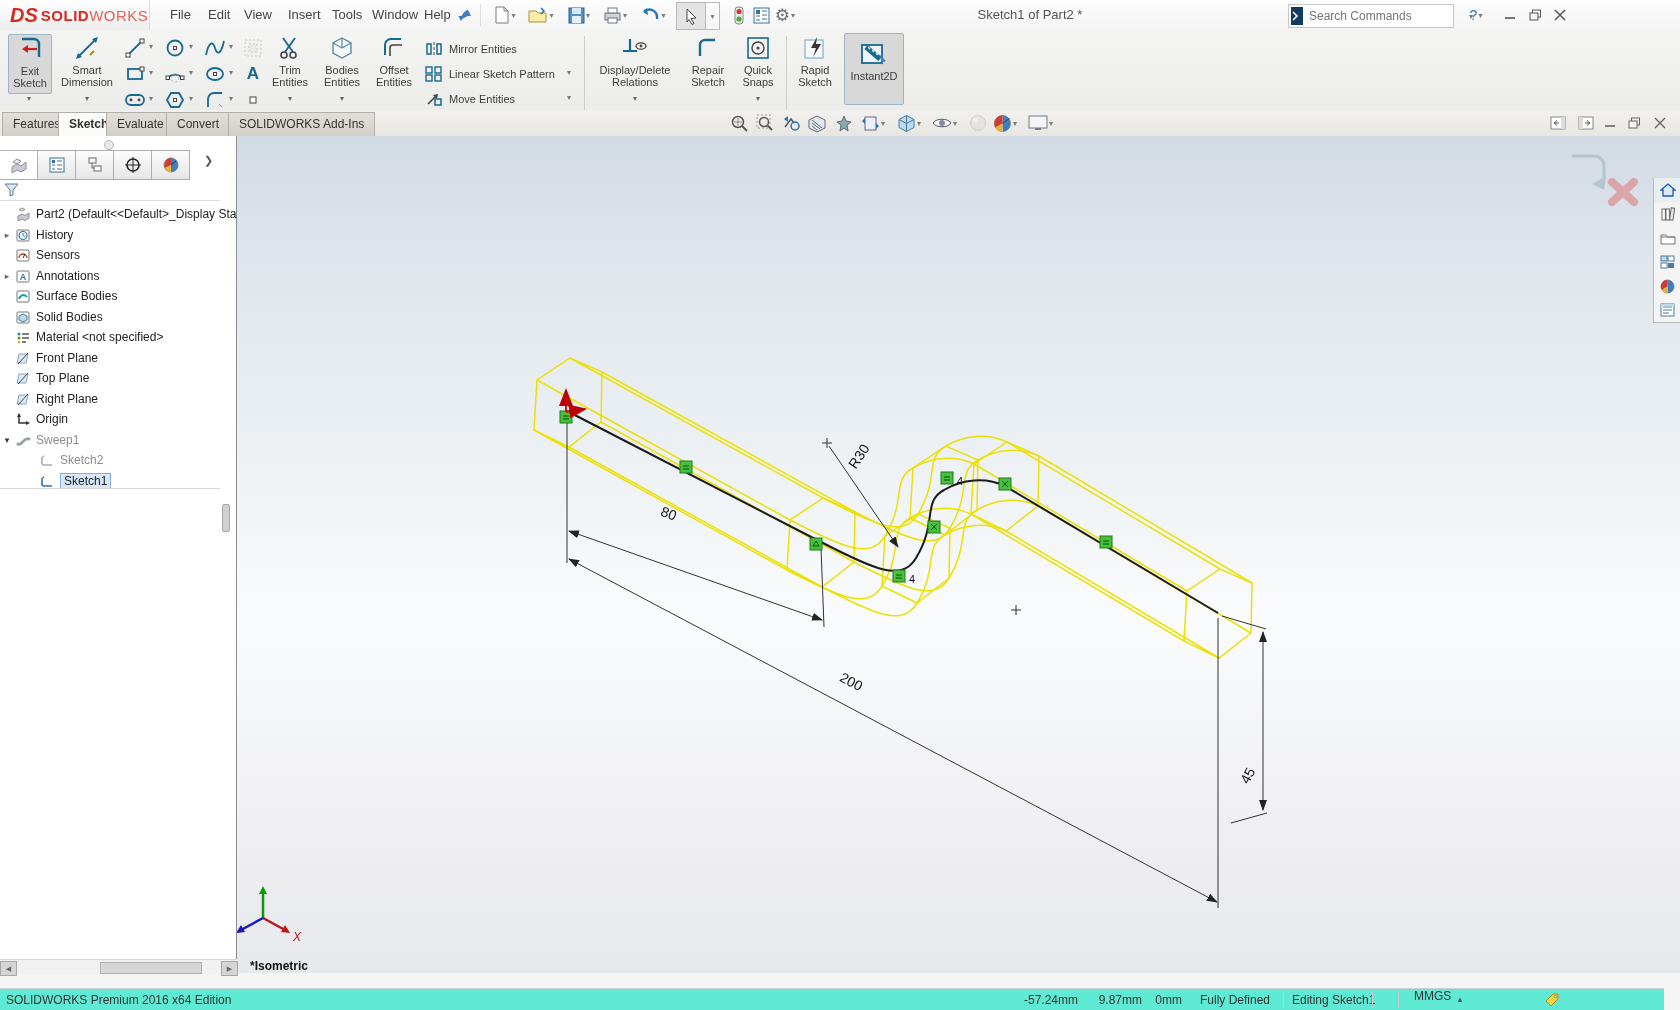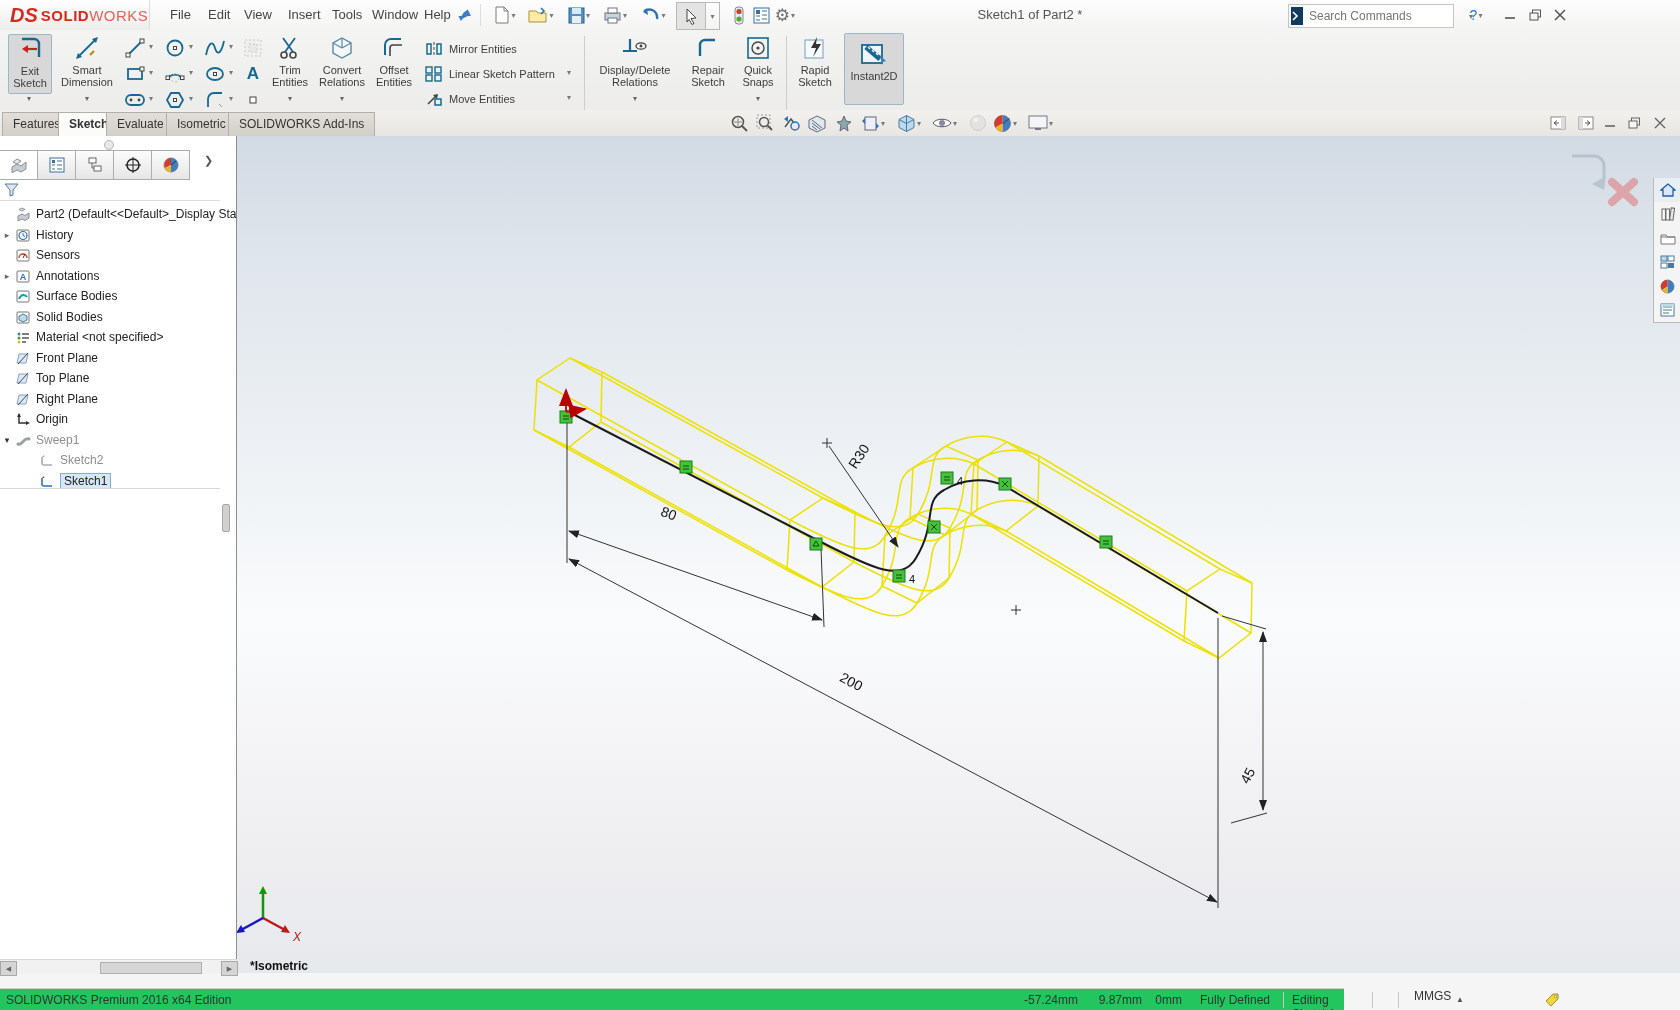--- a/index.html
+++ b/index.html
@@ -43,21 +43,21 @@
   .tree-row .tw{width:14px;text-align:center;color:#666;font-size:9px;flex:none;}
   .tree-row .ticon{width:18px;flex:none;display:flex;justify-content:center;margin-right:4px;}
   .gray{color:#8d8d8d;}
   .sel{background:#d6e7f8;border:1px solid #86aedd;}
   
   #hscroll{left:0;top:959px;width:237px;height:14px;background:#f1f1f1;border-top:1px solid #d7d7d7;}
   #bottom-tabs{left:0;top:973px;width:1680px;height:15px;background:#ececec;border-top:1px solid #c9c9c9;}
   .btab{top:0px;height:15px;line-height:15px;padding:0 12px;font-size:11px;color:#333;background:#dcdcda;border:1px solid #b5b5b5;border-top:none;}
   .btab.active{background:#fafafa;font-weight:bold;}
   .navbtn{top:1px;width:15px;height:13px;background:#d5d5d5;border:1px solid #a8a8a8;color:#666;font-size:7px;display:flex;align-items:center;justify-content:center;}
-  #statusbar{left:0;top:988px;width:1344px;height:22px;background:#22c55e;border-top:1px solid #cfcfcf;font-size:12px;color:#333;}
+  #statusbar{left:0;top:988px;width:1664px;height:22px;background:#5eead4;border-top:1px solid #cfcfcf;font-size:12px;color:#333;}
   .ssep{top:3px;width:1px;height:16px;background:#c8c8c8;}
   
   .tp-cell{left:1653px;width:27px;height:24px;background:#f4f4f4;border:1px solid #b9b9b9;border-top:none;display:flex;align-items:center;justify-content:center;}
   svg{display:block;}
   text{font-family:"Liberation Sans","DejaVu Sans",sans-serif;}
 </style>
 </head>
 <body>
 
 <div id="app">
@@ -304,21 +304,21 @@
       <div>Trim Entities</div>
     </div>
     <div class="abs flyout" style="left:266px;top:64px;width:48px">▾</div>
     <div class="abs big-btn" style="left:316px;width:52px">
       <div class="bicon">
         <svg width="26" height="26" viewBox="0 0 26 26">
             <path d="M13 3l9 5v10l-9 5-9-5V8z" fill="#f4f8fb" stroke="#5a8aa8" stroke-width="1.4"></path>
             <path d="M13 3v10m0 0l9-5m-9 5l-9-5" stroke="#5a8aa8" stroke-width="1.2" fill="none"></path>
           </svg>
       </div>
-      <div>Convert Relations</div>
+      <div>Bodies Entities</div>
     </div>
     <div class="abs flyout" style="left:316px;top:64px;width:52px">▾</div>
     <div class="abs big-btn" style="left:370px;width:48px">
       <div class="bicon">
         <svg width="26" height="26" viewBox="0 0 26 26">
             <path d="M20 4H10a6 6 0 0 0-6 6v10" fill="none" stroke="#17698f" stroke-width="2"></path>
             <path d="M21 10h-9a3 3 0 0 0-3 3v8" fill="none" stroke="#444" stroke-width="1.6"></path>
           </svg>
       </div>
       <div>Offset Entities</div>
@@ -415,21 +415,21 @@
           </svg>
       </div>
       <div>Instant2D</div>
     </div>
   </div>
 
   <div class="abs" id="tabstrip">
     <div class="abs rtab" style="left:2px">Features</div>
     <div class="abs rtab active" style="left:58px">Sketch</div>
     <div class="abs rtab" style="left:106px">Evaluate</div>
-    <div class="abs rtab" style="left:166px">Isometric</div>
+    <div class="abs rtab" style="left:166px">Convert</div>
     <div class="abs rtab" style="left:228px">SOLIDWORKS Add-Ins</div>
 
     <div class="abs hu-icon" style="left:727px">
         <svg width="19" height="19" viewBox="0 0 19 19">
           <circle cx="8" cy="8" r="5.5" fill="none" stroke="#555" stroke-width="1.5"></circle>
           <line x1="12" y1="12" x2="17" y2="17" stroke="#555" stroke-width="1.8"></line>
           <path d="M8 4v8M4 8h8" stroke="#888"></path>
         </svg>
       </div>
     <div class="abs hu-icon" style="left:753px">

